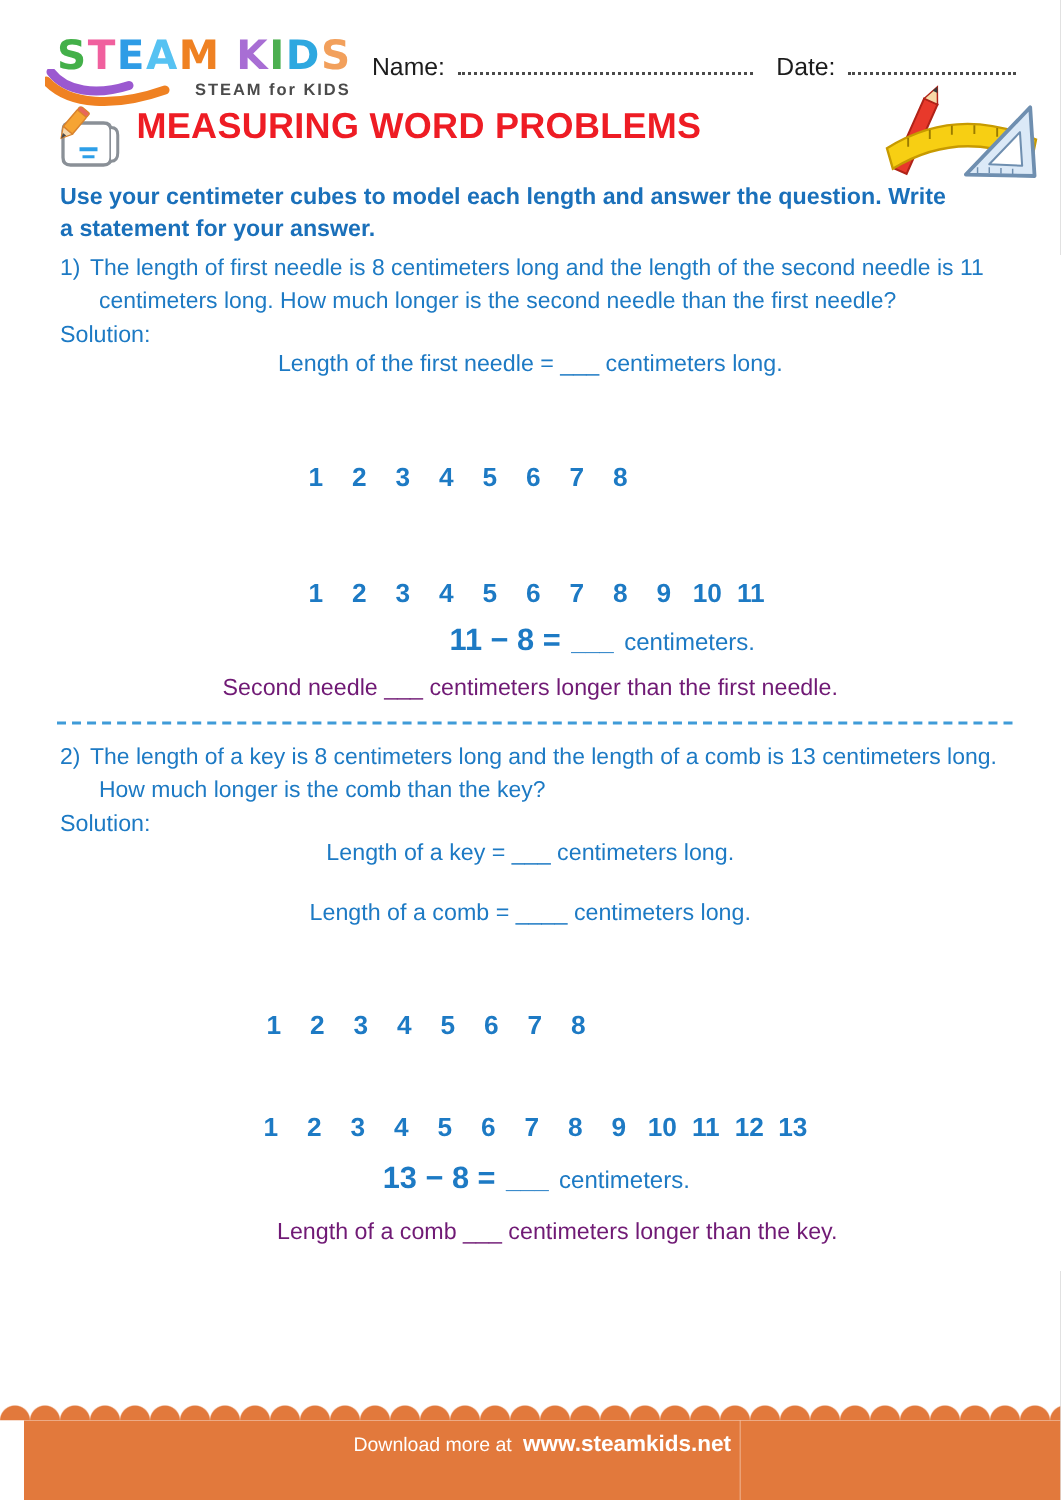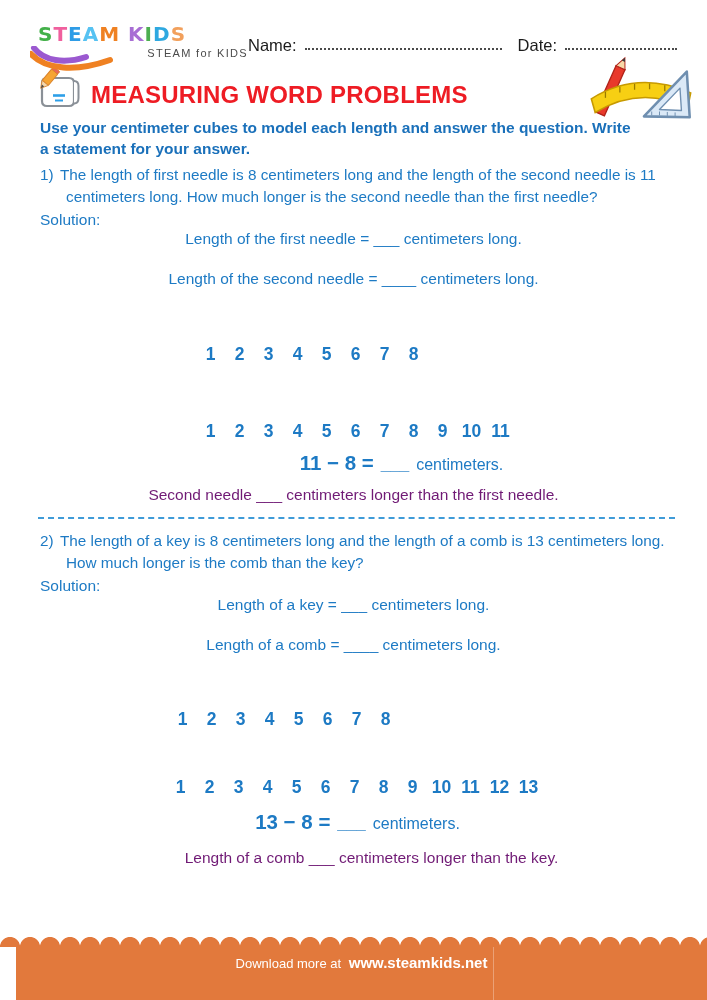--- a/index.html
+++ b/index.html
@@ -5,33 +5,33 @@
   * { box-sizing: border-box; }
   body { margin: 0; background: #888; }
   .page {
     position: relative; width: 707px; height: 1000px; margin: 0 auto;
     background: #ffffff; overflow: hidden;
     font-family: "Liberation Sans", sans-serif;
   }
   
   .header { display: flex; padding: 24px 30px 0 38px; }
   .logo { position: relative; width: 210px; flex: none; }
-  .logo-word { font-size: 20px; font-weight: bold; line-height: 1; letter-spacing: 1px;
+  .logo-word { font-size: 27px; font-weight: bold; line-height: 1; letter-spacing: 1px;
                font-family: "DejaVu Sans", sans-serif; }
   .logo-letter { white-space: pre; }
   .swoosh { position: absolute; left: -8px; top: 22px; }
-  .tagline { margin: 3px 0 0 92px; font-size: 11px; font-weight: normal; color: #4b4b4b;
-             letter-spacing: 1.3px; white-space: nowrap; text-align: right; }
+  .tagline { margin: 3px 0 0 92px; font-size: 11px; font-weight: bold; color: #4b4b4b;
+             letter-spacing: 1.3px; white-space: nowrap; }
   .fields { flex: 1; display: flex; align-items: flex-start; margin-top: 12px; height: 26px;
             font-size: 16.5px; color: #1c1c1c; }
   .dotted { border-bottom: 2px dotted #4a4a4a; height: 14px; }
   .name-line { flex: 1; margin: 0 16px 3px 8px; }
   .date-line { width: 112px; margin: 0 0 3px 8px; }
   
-  .title-row { display: flex; align-items: flex-end; gap: 9px; padding: 5px 0 0 38px; }
+  .title-row { display: flex; align-items: flex-start; gap: 9px; padding: 5px 0 0 38px; }
   .title-text { font-size: 24px; font-weight: bold; color: #ee1c24; letter-spacing: 0.2px; }
   .corner-icon { position: absolute; top: 54px; right: 12px; }
   
   .instructions { padding: 8px 40px 0; font-weight: bold; font-size: 15.5px;
                   line-height: 21px; color: #1a70ba; }
   .problem { margin: 5px 42px 0 40px; padding-left: 26px; text-indent: -26px;
              font-size: 15.3px; line-height: 21.5px; color: #1d7ac4; }
   .p-num { display: inline-block; text-indent: 0; width: 20px; }
   .sol-label { margin: 4px 0 0 40px; font-size: 15.5px; color: #1d7ac4; }
   .sol-line { text-align: center; font-size: 15.5px; color: #1d7ac4; }
@@ -138,21 +138,20 @@
   <div class="instructions">
     <div>Use your centimeter cubes to model each length and answer the question. Write</div>
     <div>a statement for your answer.</div>
   </div>
 
   <p class="problem">
     <span class="p-num">1)</span><span>The length of first needle  is 8 centimeters long and the length of the second needle is 11 centimeters long. How much longer is the second needle than the first needle?</span>
   </p>
   <div class="sol-label">Solution:</div>
   <div class="sol-line sl-1">Length of the first needle = ___ centimeters long.</div>
-  <div class="sol-line sl-2">Length of the second needle = ____ centimeters long.</div>
 
   <div class="num-row row1-p1">
 
   <span class="num">1</span>
       <span class="num">2</span>
       <span class="num">3</span>
       <span class="num">4</span>
       <span class="num">5</span>
       <span class="num">6</span>
       <span class="num">7</span>

